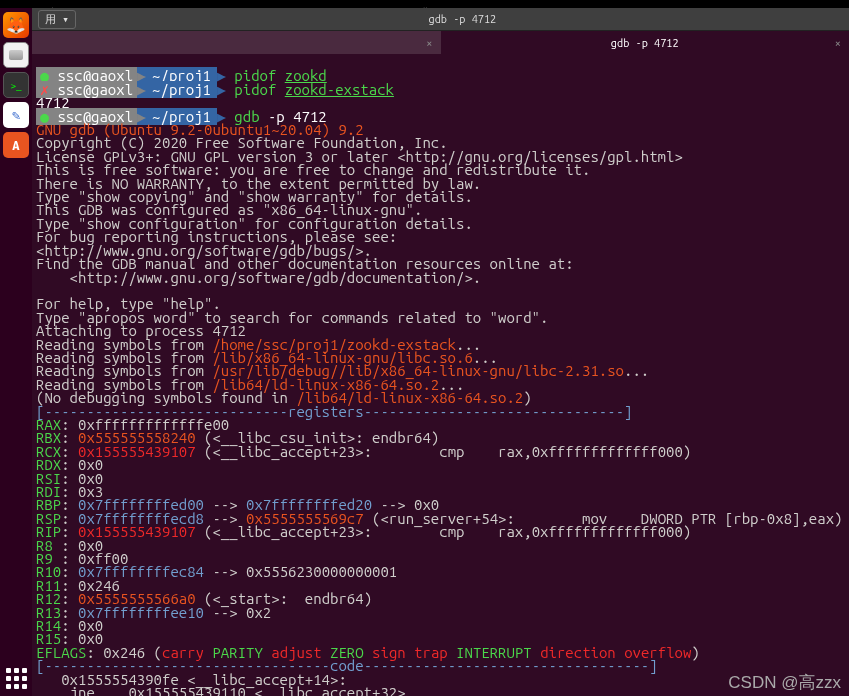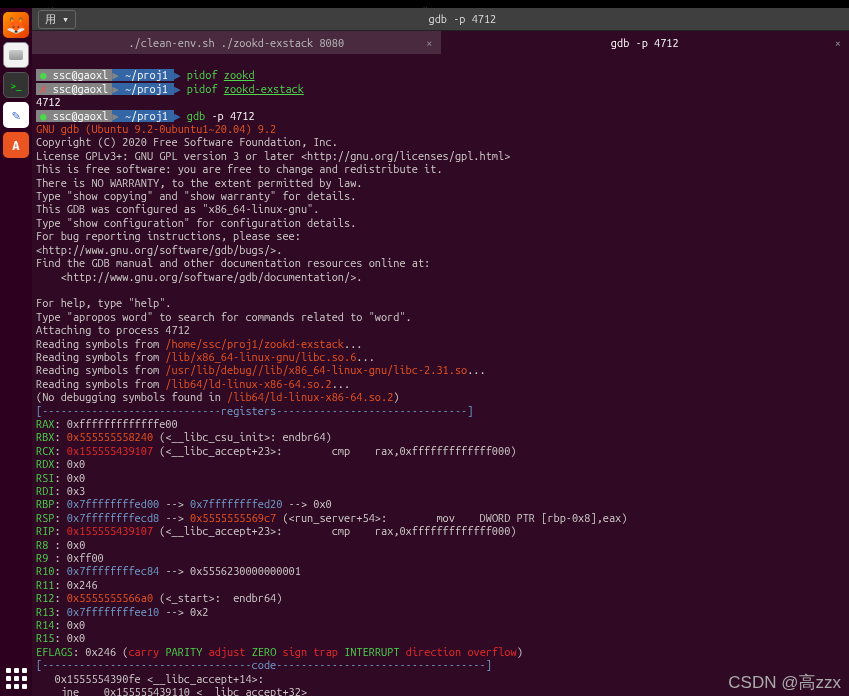--- a/index.html
+++ b/index.html
@@ -52,21 +52,21 @@
   .tb-title { flex:1; text-align:center; }
 
   .tab-bar { height: 24px; background: #3a1a2f; display:flex; }
   .tab { flex:1; display:flex; align-items:center; justify-content:center; position:relative; font-size:11px; color:#bbb; border-top:1px solid #222; cursor:pointer;}
   .tab.active { background: #300a24; color:#fff; }
   .tab.inactive { background: #4a2a3f; }
   .tab-close { position:absolute; right:8px; color:#888; cursor:pointer; }
 
   .term {
     flex:1; padding: 2px 4px; line-height: 13.4px; white-space: pre; overflow:hidden;
-    font-size: 11px;
+    font-size: 15px;
   }
 
   
   .seg-user { background:#848484; color:#fff; padding:0 4px; }
   .seg-path { background:#3465a4; color:#fff; padding:0 6px; }
   .arrow-u { color:#848484; background:#3465a4;}
   .arrow-p { color:#3465a4; }
   .cmd { color:#fff; }
   .cmd-green { color:#4bd84b; }
   .cmd-under { text-decoration: underline; }
@@ -113,21 +113,20 @@
   </div>
 </div>
 
 <div class="window">
   <div class="title-bar">
     <span class="title-tab">用 ▾</span>
     <span class="tb-title">gdb -p 4712</span>
   </div>
   <div class="tab-bar">
     <div class="tab inactive">
-      <span>./clean-env.sh ./zookd-exstack 8080</span>
       <span class="tab-close">×</span>
     </div>
     <div class="tab active">
       <span>gdb -p 4712</span>
       <span class="tab-close">×</span>
     </div>
   </div>
 
   <div class="term">
 <span class="seg-user"><span class="dot-green">●</span> <span>ssc@gaoxl</span></span><span class="arrow-u">▶</span><span class="seg-path">~/proj1</span><span class="arrow-p">▶</span> <span class="cmd cmd-green">pidof</span> <span class="cmd cmd-green cmd-under">zookd</span>

